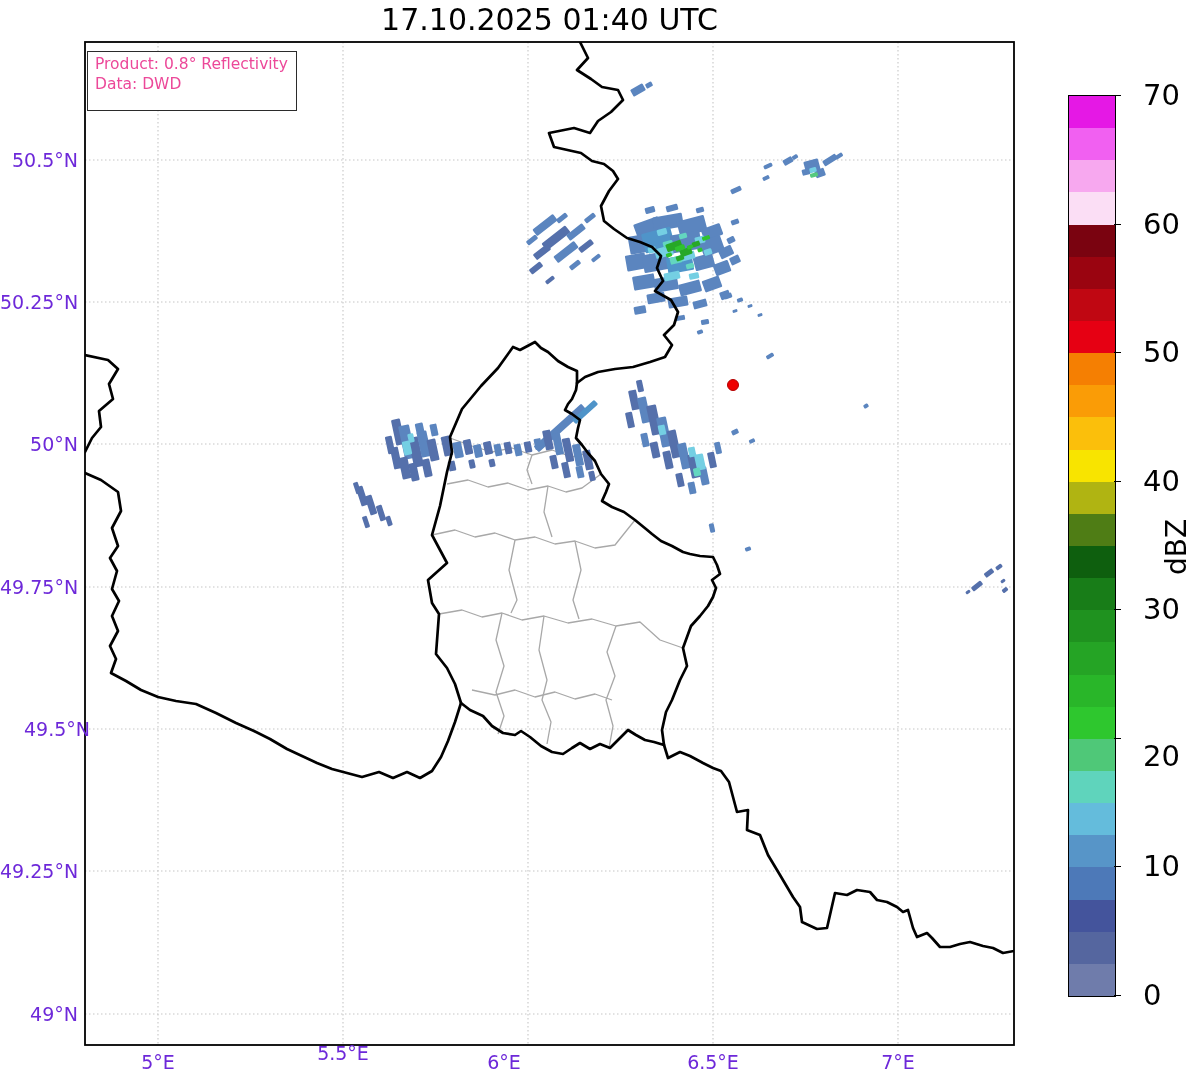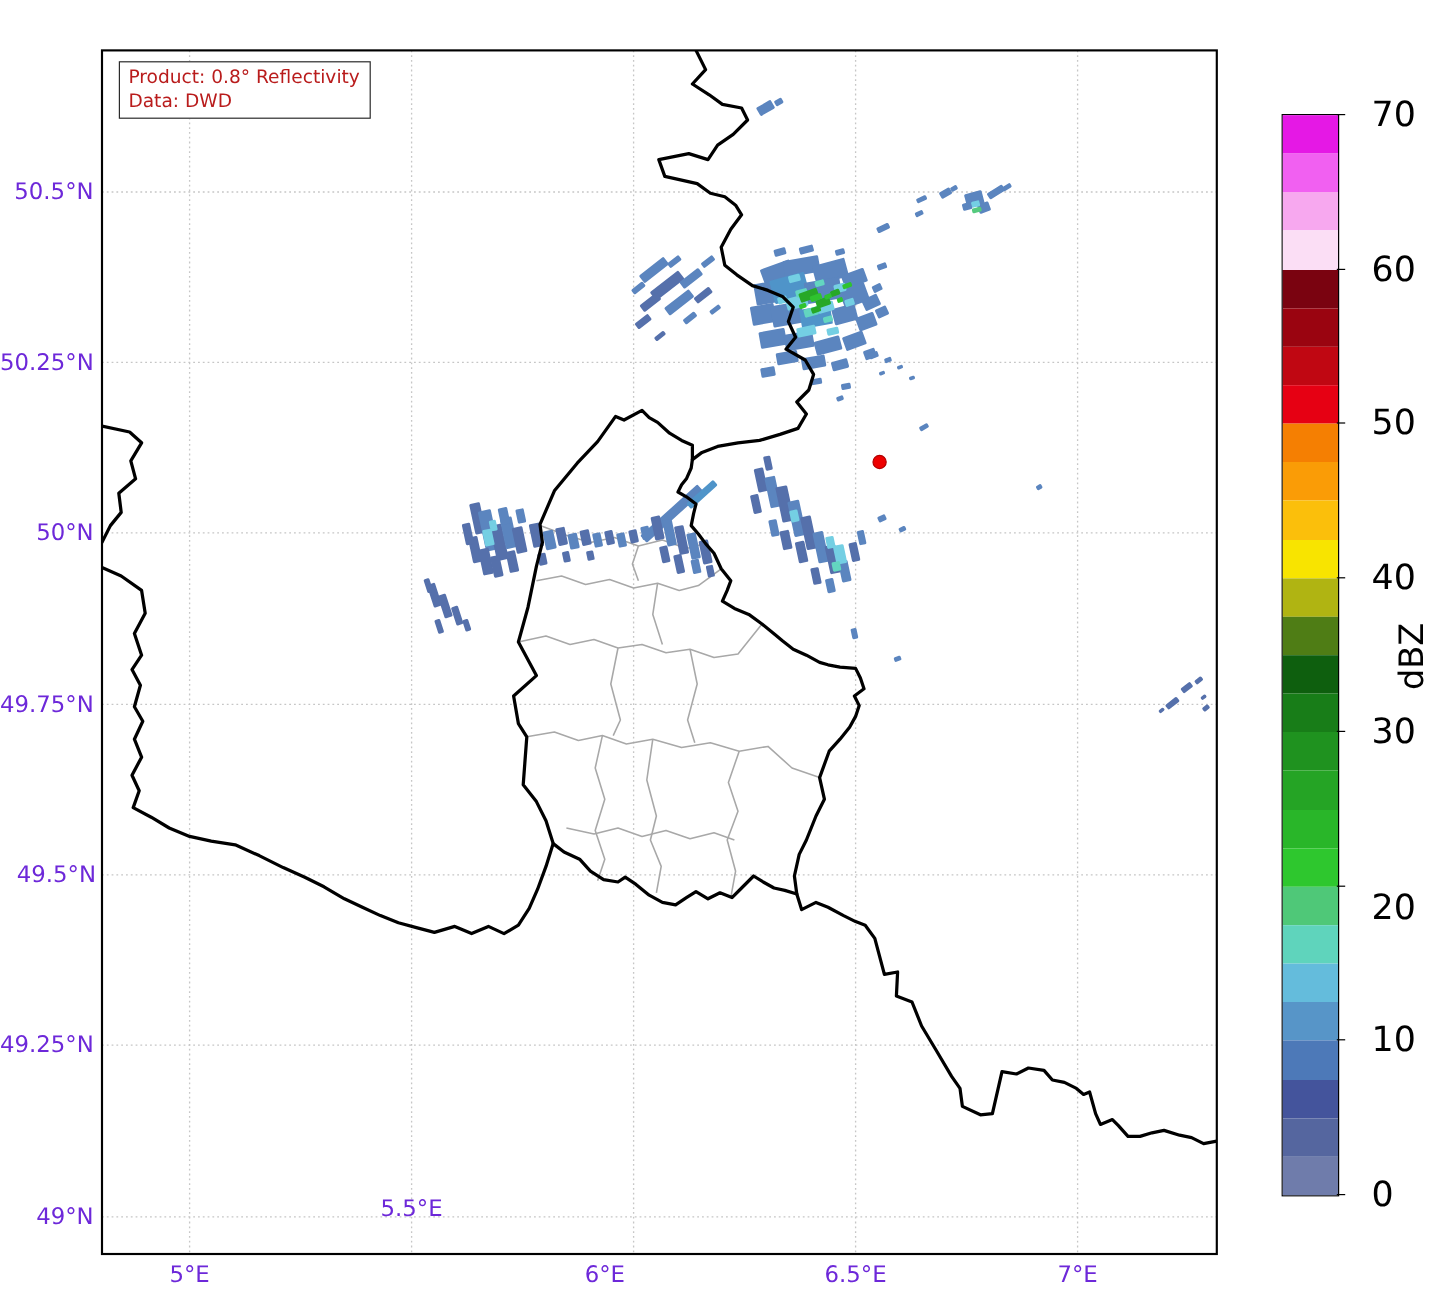--- a/index.html
+++ b/index.html
@@ -1,36 +1,37 @@
 <!DOCTYPE html>
 <html><head>
 <meta charset="utf-8">
 <style>
   html,body{margin:0;padding:0;background:#fff;}
   #app{position:relative;width:1202px;height:1081px;background:#fff;overflow:hidden;
        font-family:"DejaVu Sans","Liberation Sans",sans-serif;}
   #page-title{position:absolute;left:85px;top:2px;width:929px;text-align:center;
        font-size:30px;color:#000;white-space:nowrap;}
   #mapsvg{position:absolute;left:0;top:0;}
-  #info-box{position:absolute;left:99px;top:51px;background:#fff;border:1.3px solid #2b2b2b;
-       padding:2px 8px 4px 7px;font-size:15.5px;line-height:1.3;color:#b91c1c;z-index:5;}
+  #info-box{position:absolute;left:87px;top:51px;background:#fff;border:1.3px solid #2b2b2b;
+       padding:2px 8px 16px 7px;font-size:15.5px;line-height:1.3;color:#ec4899;z-index:5;}
   .axis-label{position:absolute;color:#6d28d9;font-size:19px;white-space:nowrap;}
   .xlab{transform:translate(-50%,0);}
   #colorbar{position:absolute;left:1068px;top:95px;width:46px;height:900px;
        border:1.6px solid #000;display:flex;flex-direction:column;}
   #colorbar .seg{width:100%;flex:1 1 auto;}
   .cb-tick{position:absolute;left:1114px;width:7px;height:0;border-top:1.6px solid #000;}
   .cb-label{position:absolute;left:1125px;font-size:29px;color:#000;transform:translate(0,-50%);margin-left:18px;}
   #cb-axis-label{position:absolute;left:1176px;top:547px;font-size:28px;color:#000;
        transform:translate(-50%,-50%) rotate(-90deg);white-space:nowrap;}
 </style>
 </head>
 <body>
 
 <div id="app">
+  <div id="page-title">17.10.2025 01:40 UTC</div>
 
   <svg id="mapsvg" width="1202" height="1081" xmlns="http://www.w3.org/2000/svg">
       <defs>
         <clipPath id="mapclip">
           <rect x="85" y="42" width="929" height="1003"></rect>
         </clipPath>
       </defs>
       <g clip-path="url(#mapclip)">
         <line x1="158" y1="42" x2="158" y2="1045" stroke="#c6c6c6" stroke-width="1.1" stroke-dasharray="1.5 2.5"></line>
         <line x1="343" y1="42" x2="343" y2="1045" stroke="#c6c6c6" stroke-width="1.1" stroke-dasharray="1.5 2.5"></line>
@@ -259,29 +260,29 @@
       <div class="seg" style="background: rgb(100, 188, 220);"></div>
       <div class="seg" style="background: rgb(87, 149, 200);"></div>
       <div class="seg" style="background: rgb(77, 121, 184);"></div>
       <div class="seg" style="background: rgb(68, 84, 156);"></div>
       <div class="seg" style="background: rgb(85, 102, 159);"></div>
       <div class="seg" style="background: rgb(111, 124, 171);"></div>
     </div>
   <div id="cb-axis-label">dBZ</div>
   <div id="labels-layer"></div>
 <div class="axis-label xlab" style="left: 158px; top: 1051px;">5°E</div>
-    <div class="axis-label xlab" style="left: 343px; top: 996px;">5.5°E</div>
+    <div class="axis-label xlab" style="left: 343px; top: 1042px;">5.5°E</div>
     <div class="axis-label xlab" style="left: 504px; top: 1051px;">6°E</div>
     <div class="axis-label xlab" style="left: 713px; top: 1051px;">6.5°E</div>
     <div class="axis-label xlab" style="left: 898px; top: 1051px;">7°E</div>
     <div class="axis-label" style="left: 0px; width: 78px; text-align: right; top: 160px; transform: translate(0px, -50%);">50.5°N</div>
     <div class="axis-label" style="left: 0px; width: 78px; text-align: right; top: 302px; transform: translate(0px, -50%);">50.25°N</div>
     <div class="axis-label" style="left: 0px; width: 78px; text-align: right; top: 444px; transform: translate(0px, -50%);">50°N</div>
     <div class="axis-label" style="left: 0px; width: 78px; text-align: right; top: 587px; transform: translate(0px, -50%);">49.75°N</div>
-    <div class="axis-label" style="left: 2px; width: 78px; text-align: right; top: 729px; transform: translate(0px, -50%);">49.5°N</div>
+    <div class="axis-label" style="left: 12px; width: 78px; text-align: right; top: 729px; transform: translate(0px, -50%);">49.5°N</div>
     <div class="axis-label" style="left: 0px; width: 78px; text-align: right; top: 871px; transform: translate(0px, -50%);">49.25°N</div>
     <div class="axis-label" style="left: 0px; width: 78px; text-align: right; top: 1014px; transform: translate(0px, -50%);">49°N</div>
     <div class="cb-tick" style="top: 995px;"></div>
     <div class="cb-label" style="top: 995px;">0</div>
     <div class="cb-tick" style="top: 866.429px;"></div>
     <div class="cb-label" style="top: 866.429px;">10</div>
     <div class="cb-tick" style="top: 737.857px;"></div>
     <div class="cb-label" style="top: 756px;">20</div>
     <div class="cb-tick" style="top: 609.286px;"></div>
     <div class="cb-label" style="top: 609.286px;">30</div>

